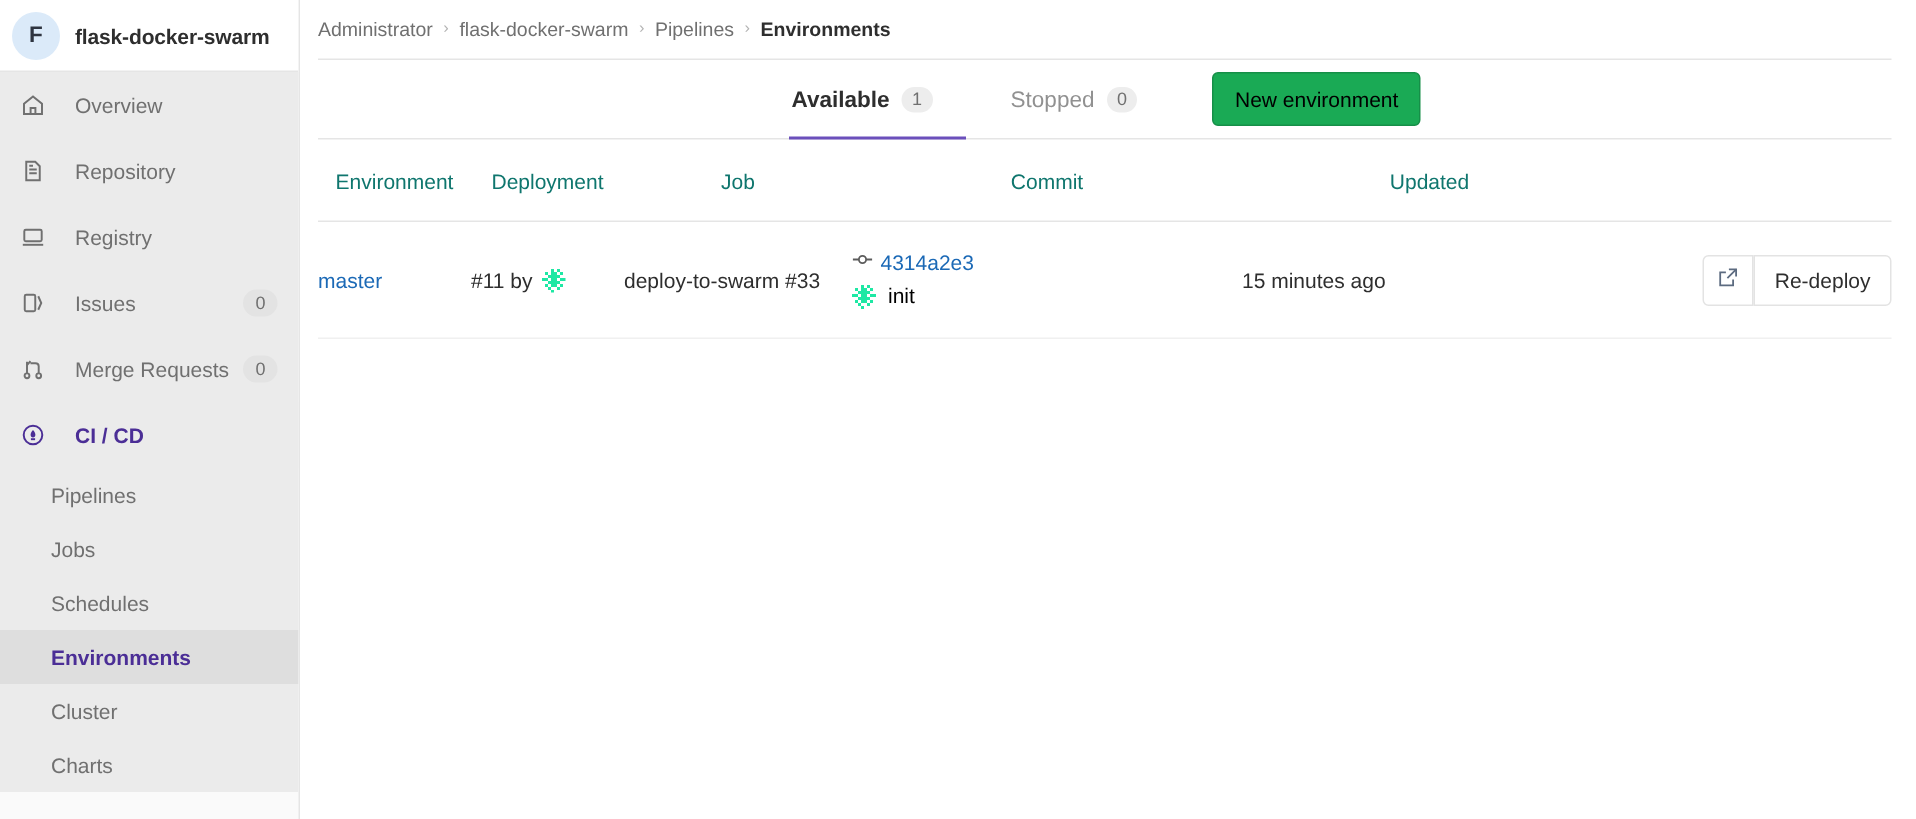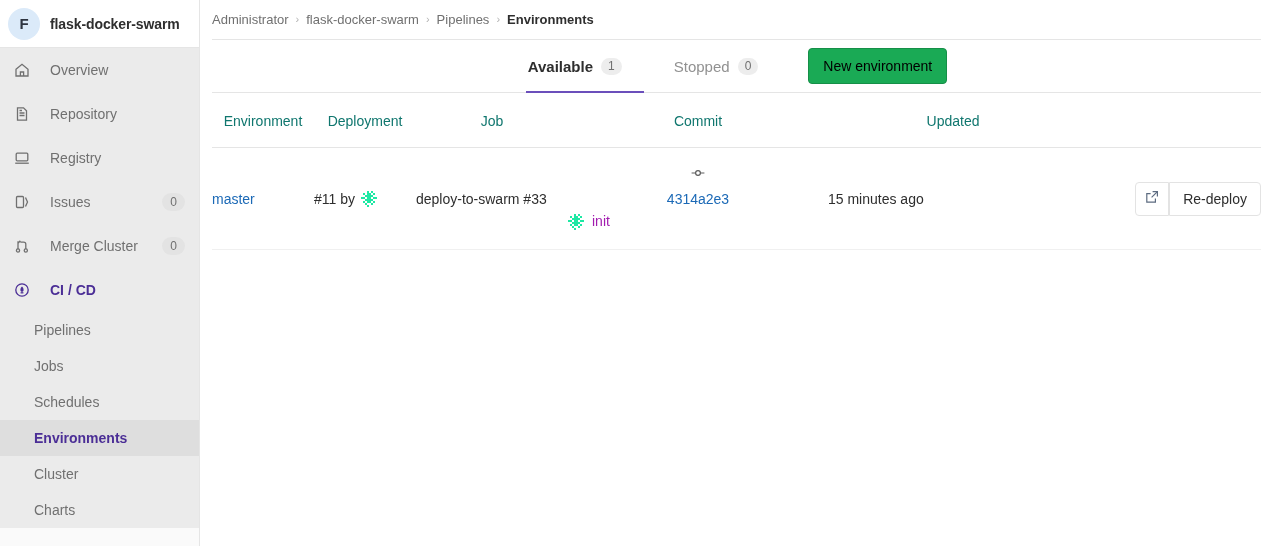--- a/index.html
+++ b/index.html
@@ -229,22 +229,22 @@
 
   .dep-cell { display: flex; align-items: flex-start; gap: 6px; white-space: nowrap; }
 
   .identicon {
     width: 16px; height: 16px;
     flex: 0 0 16px;
     display: block;
   }
 
   .commit-cell { line-height: 19px; }
-  .commit-top { display: flex; align-items: center; gap: 5px; flex-direction: column; }
-  .commit-bot { display: flex; align-items: center; gap: 8px; margin-top: 3px; color: #a21caf; }
+  .commit-top { display: flex; align-items: center; gap: 5px; }
+  .commit-bot { display: flex; align-items: center; gap: 8px; margin-top: 3px; color: #000000; }
 
   .actions-cell { text-align: right; }
   .btn-group {
     display: inline-flex;
     align-items: stretch;
   }
   .btn-group .btn {
     background: #fff;
     border: 1px solid #e3e3e3;
     color: #2e2e2e;
@@ -314,21 +314,21 @@
       </li>
 
       <li class="nav-item">
         <span class="ico">
           <svg width="16" height="16" viewBox="0 0 16 16" fill="none" stroke="currentColor" stroke-width="1.3">
             <circle cx="4" cy="12.5" r="1.6"></circle>
               <circle cx="11.8" cy="12.5" r="1.6"></circle>
             <path d="M4 10.9V5.4l2.3-2.6M4 3.2v2M11.8 10.9V6.2c0-1.3-1-2-2.2-2H6.3"></path>
           </svg>
         </span>
-        <span class="lbl">Merge Cluster</span>
+        <span class="lbl">Merge Requests</span>
         <span class="badge-count">0</span>
       </li>
 
       <li class="nav-item section-active">
         <span class="ico">
           <svg width="16" height="16" viewBox="0 0 16 16" fill="none" stroke="currentColor" stroke-width="1.3">
             <circle cx="8" cy="8" r="6.2"></circle>
             <path d="M8 4.6c1.1 1 1.6 2.2 1.6 3.3 0 1-.6 1.8-1.6 1.8S6.4 8.9 6.4 7.9c0-1.1.5-2.3 1.6-3.3z" fill="currentColor" stroke="none"></path>
             <path d="M6.6 10.8h2.8"></path>
           </svg>

